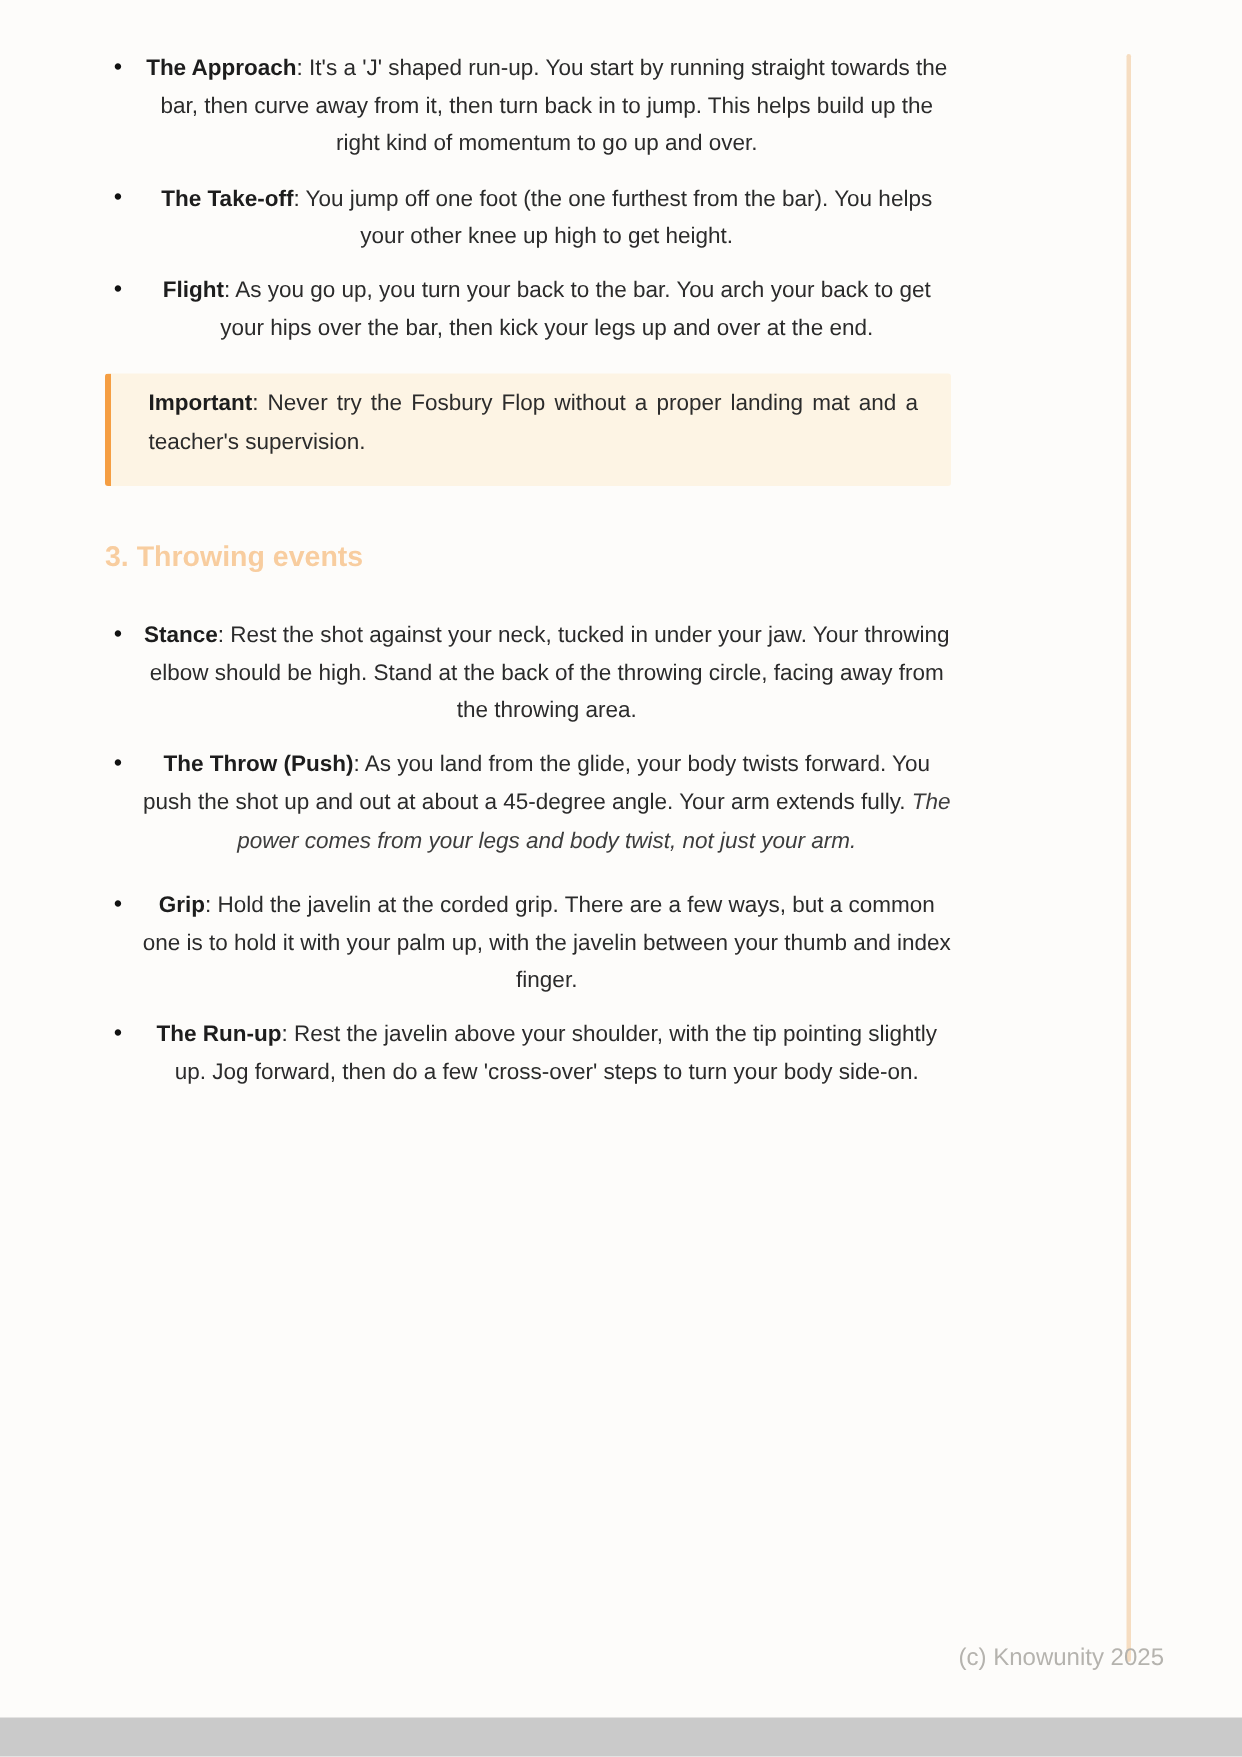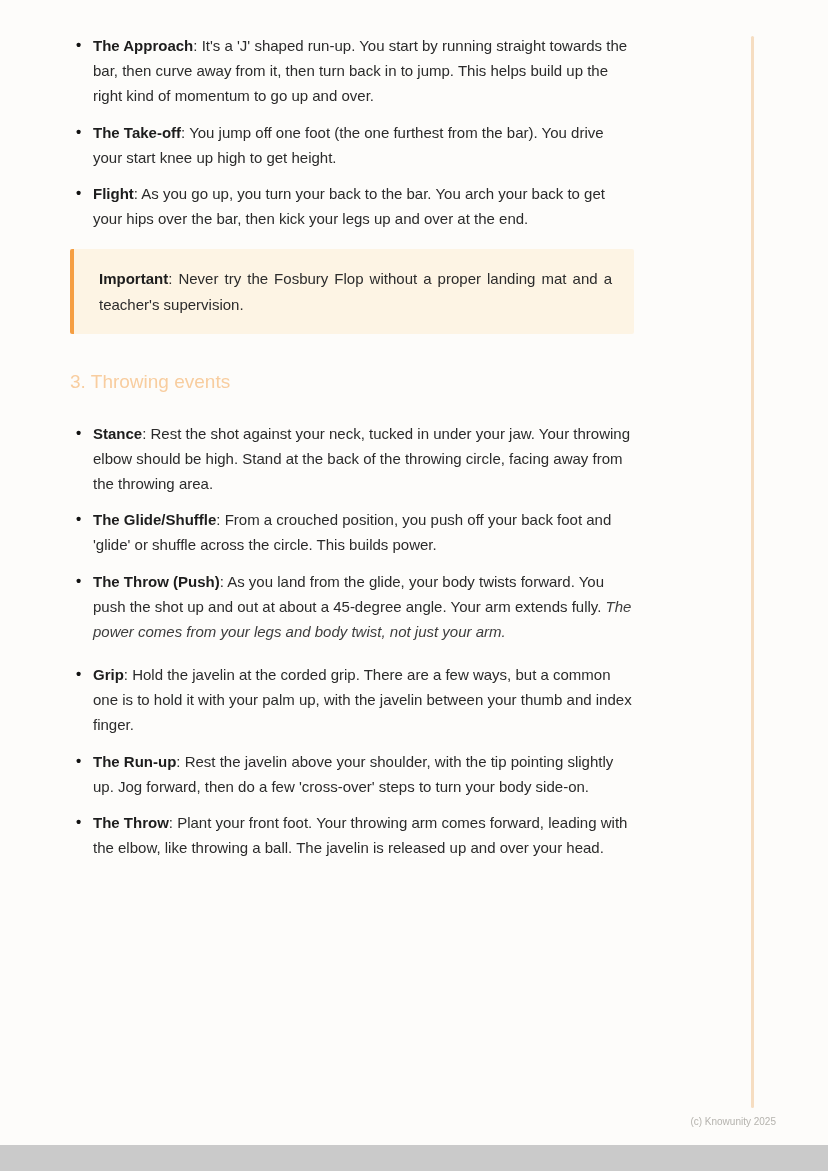--- a/index.html
+++ b/index.html
@@ -17,21 +17,21 @@
     overflow: hidden;
   }
   .content {
     width: 566px;
     margin-left: 70px;
     padding-top: 33px;
     color: #2b2b2b;
     font-size: 15px;
     line-height: 1.68;
   }
-  ul.blist { list-style: none; margin: 18px 0 15px 0; }
+  ul.blist { list-style: none; margin: 18px 0 15px 0; text-align: center; }
   ul.blist li {
     position: relative;
     padding-left: 23px;
     margin-bottom: 11px;
   }
   ul.blist li::before {
     content: "\2022";
     position: absolute;
     left: 6px;
     top: -1px;
@@ -39,95 +39,89 @@
     font-weight: bold;
   }
   ul.blist.first { margin-top: 0; }
   .b { font-weight: bold; color: #1d1d1d; }
   .i { font-style: italic; color: #3d3d3d; }
   .callout {
     margin-top: 18px;
     background: #fdf4e4;
     border-left: 4px solid #f59e42;
     border-radius: 2px;
-    padding: 17px 22px 17px 25px;
+    padding: 7px 22px 17px 25px;
     text-align: justify;
     width: 564px;
   }
   .section-heading {
     margin: 32px 0 23px 0;
     font-size: 19px;
-    font-weight: normal;
+    font-weight: bold;
     color: #f8cd9f;
   }
   .para { margin-bottom: 16px; }
   .accent-line {
     position: absolute;
     right: 74px;
     top: 36px;
     height: 1072px;
     width: 3px;
     background: #f6ddc1;
     border-radius: 2px;
   }
   .watermark {
     position: absolute;
     right: 52px;
-    bottom: 18px;
-    font-size: 10px;
+    bottom: 30px;
+    font-size: 16px;
     color: #b5b3ae;
   }
 </style>
 </head>
 <body>
 
 <div class="page">
   <div class="content">
 
     <ul class="blist first">
       <li>
         <span class="b">The Approach</span><span>: It's a 'J' shaped run-up. You start by running straight towards the bar, then curve away from it, then turn back in to jump. This helps build up the right kind of momentum to go up and over.</span>
       </li>
       <li>
-        <span class="b">The Take-off</span><span>: You jump off one foot (the one furthest from the bar). You drive your start knee up high to get height.</span>
+        <span class="b">The Take-off</span><span>: You jump off one foot (the one furthest from the bar). You helps your other knee up high to get height.</span>
       </li>
       <li>
         <span class="b">Flight</span><span>: As you go up, you turn your back to the bar. You arch your back to get your hips over the bar, then kick your legs up and over at the end.</span>
       </li>
     </ul>
 
     <div class="callout">
       <span class="b">Important</span><span>: Never try the Fosbury Flop without a proper landing mat and a teacher's supervision.</span>
     </div>
 
     <h2 class="section-heading">3. Throwing events</h2>
 
 
     <ul class="blist">
       <li>
         <span class="b">Stance</span><span>: Rest the shot against your neck, tucked in under your jaw. Your throwing elbow should be high. Stand at the back of the throwing circle, facing away from the throwing area.</span>
       </li>
       <li>
-        <span class="b">The Glide/Shuffle</span><span>: From a crouched position, you push off your back foot and 'glide' or shuffle across the circle. This builds power.</span>
-      </li>
-      <li>
         <span class="b">The Throw (Push)</span><span>: As you land from the glide, your body twists forward. You push the shot up and out at about a 45-degree angle. Your arm extends fully. </span><span class="i">The power comes from your legs and body twist, not just your arm.</span>
       </li>
     </ul>
 
 
     <ul class="blist">
       <li>
         <span class="b">Grip</span><span>: Hold the javelin at the corded grip. There are a few ways, but a common one is to hold it with your palm up, with the javelin between your thumb and index finger.</span>
       </li>
       <li>
         <span class="b">The Run-up</span><span>: Rest the javelin above your shoulder, with the tip pointing slightly up. Jog forward, then do a few 'cross-over' steps to turn your body side-on.</span>
       </li>
-      <li>
-        <span class="b">The Throw</span><span>: Plant your front foot. Your throwing arm comes forward, leading with the elbow, like throwing a ball. The javelin is released up and over your head.</span>
-      </li>
     </ul>
 
   </div>
 
   <div class="accent-line"></div>
   <div class="watermark">(c) Knowunity 2025</div>
 </div>
 
 </body></html>

